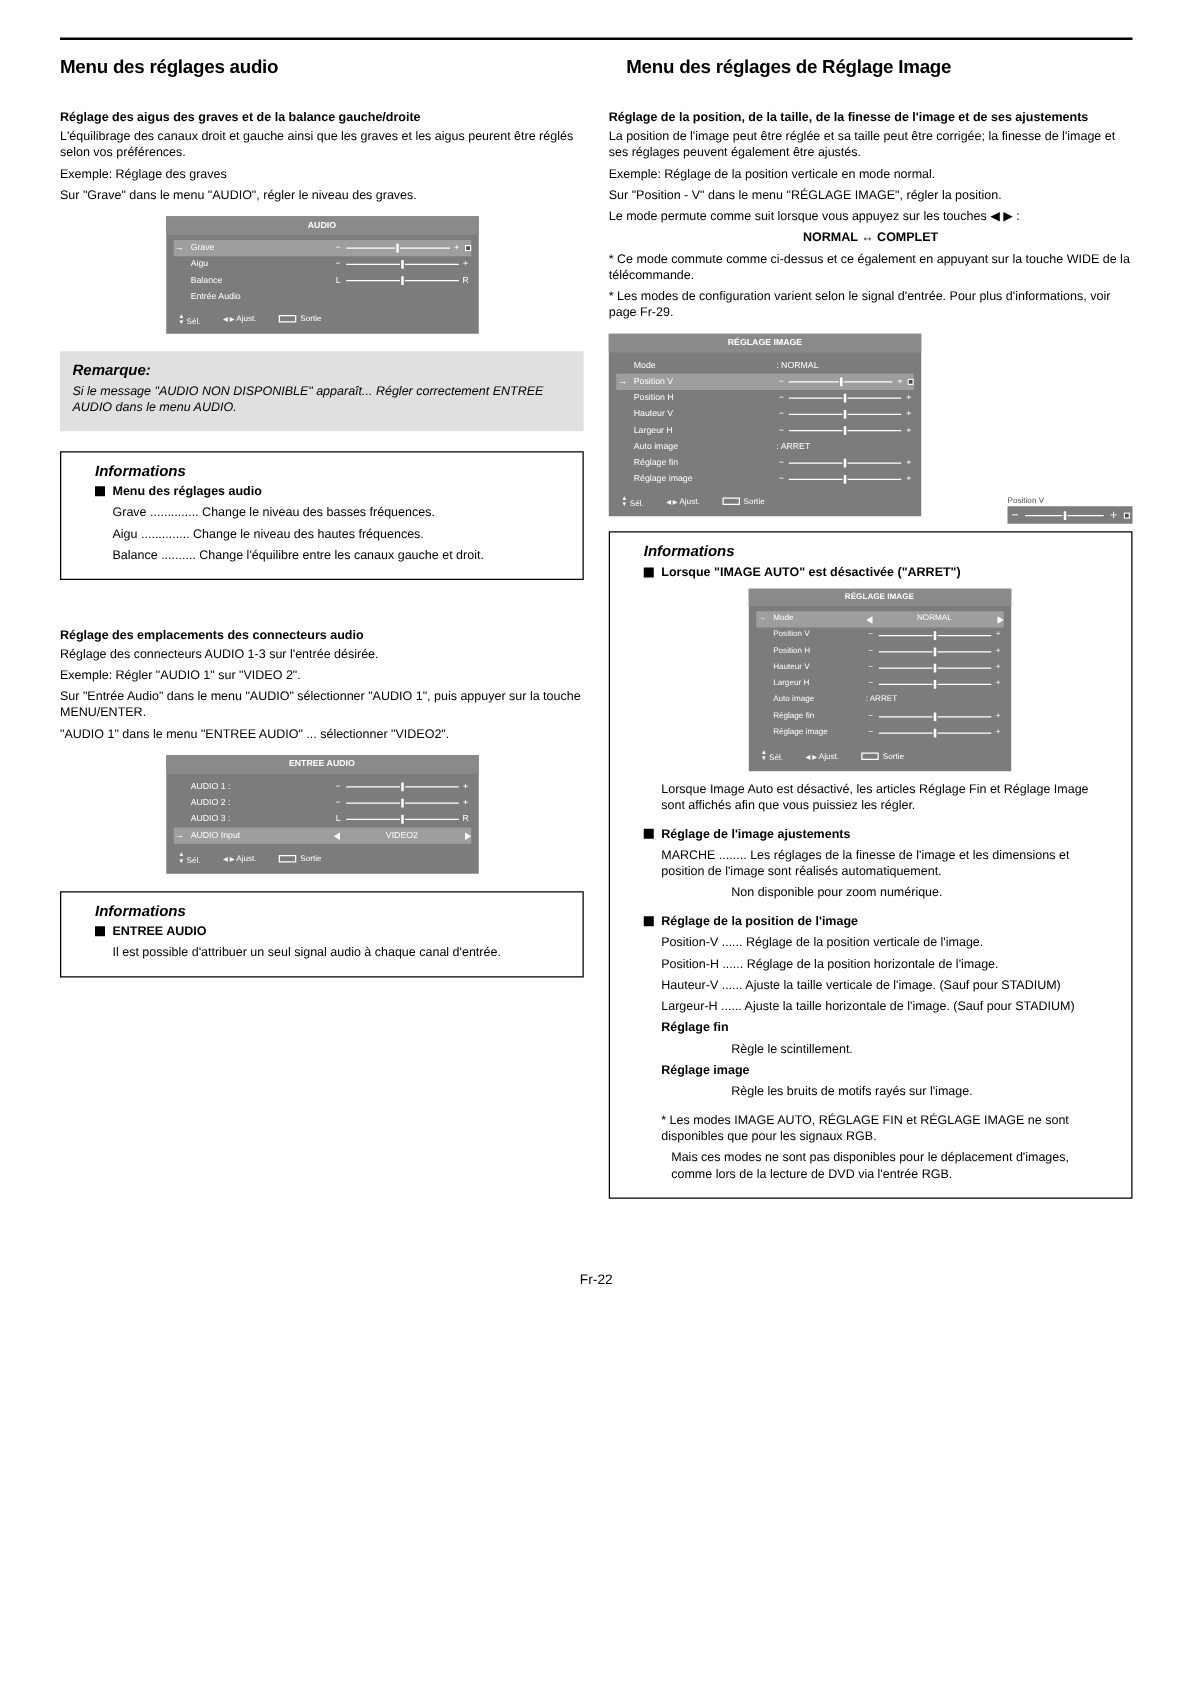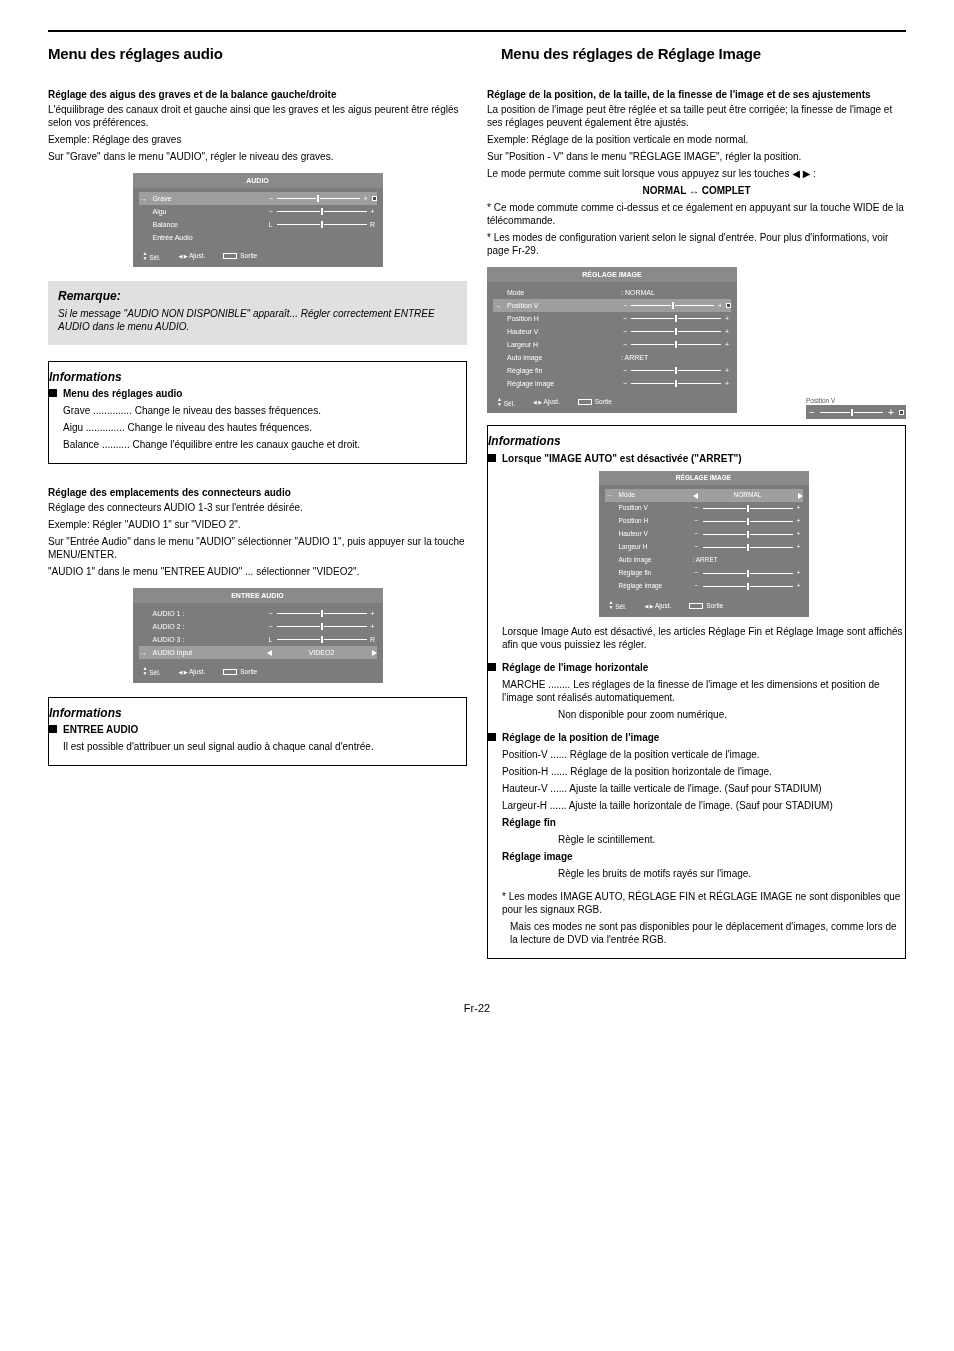--- a/index.html
+++ b/index.html
@@ -36,21 +36,21 @@
   .osd-updn::before { content: "▲"; font-size: 5px; display: block; line-height: 1; }
   .osd-updn::after  { content: "▼"; font-size: 5px; display: block; line-height: 1; }
   .osd-lr { display: inline-block; }
   .osd-lr::before { content: "◀ ▶"; font-size: 5px; }
 
   .single-slider { width: 100px; margin-left: auto; margin-top: 4px; }
   .single-slider .osd-row { background: #7c7c7c; padding: 2px; height: 14px; }
 
   
   .note-box { background: #e0e0e0; padding: 8px 10px; margin: 6px 0 10px; }
-  .info-box { border: 1px solid #000; padding: 8px 0; margin: 6px 0 12px; }
+  .info-box { border: 1px solid #000; padding: 8px 27px; margin: 6px 0 28px; }
   .box-title { font-style: italic; font-weight: 900; font-size: 12px; margin-bottom: 2px; }
   .bullet-line { display: flex; gap: 6px; }
   .bullet-sq { width: 8px; height: 8px; background: #000; flex-shrink: 0; margin-top: 2px; }
   .bullet-body { flex: 1; }
 
   .subhead { font-weight: bold; margin-top: 4px; margin-bottom: 2px; }
   .bold { font-weight: bold; }
   .spacer { height: 6px; }
 
   .pagefoot { text-align: center; font-size: 11px; margin-top: 30px; }
@@ -464,21 +464,21 @@
             </div>
           </div>
           <p>Lorsque Image Auto est désactivé, les articles Réglage Fin et Réglage Image sont affichés afin que vous puissiez les régler.</p>
         </div>
       </div>
 
       <div class="spacer"></div>
       <div class="bullet-line">
         <span class="bullet-sq"></span>
         <div class="bullet-body">
-          <p class="bold">Réglage de l'image horizontale</p>
+          <p class="bold">Réglage de l'image ajustements</p>
           <p><span>MARCHE ........</span> <span>Les réglages de la finesse de l'image et les dimensions et position de l'image sont réalisés automatiquement.</span></p>
           <p style="padding-left:56px">Non disponible pour zoom numérique.</p>
         </div>
       </div>
 
       <div class="spacer"></div>
       <div class="bullet-line">
         <span class="bullet-sq"></span>
         <div class="bullet-body">
           <p class="bold">Réglage de la position de l'image</p>

